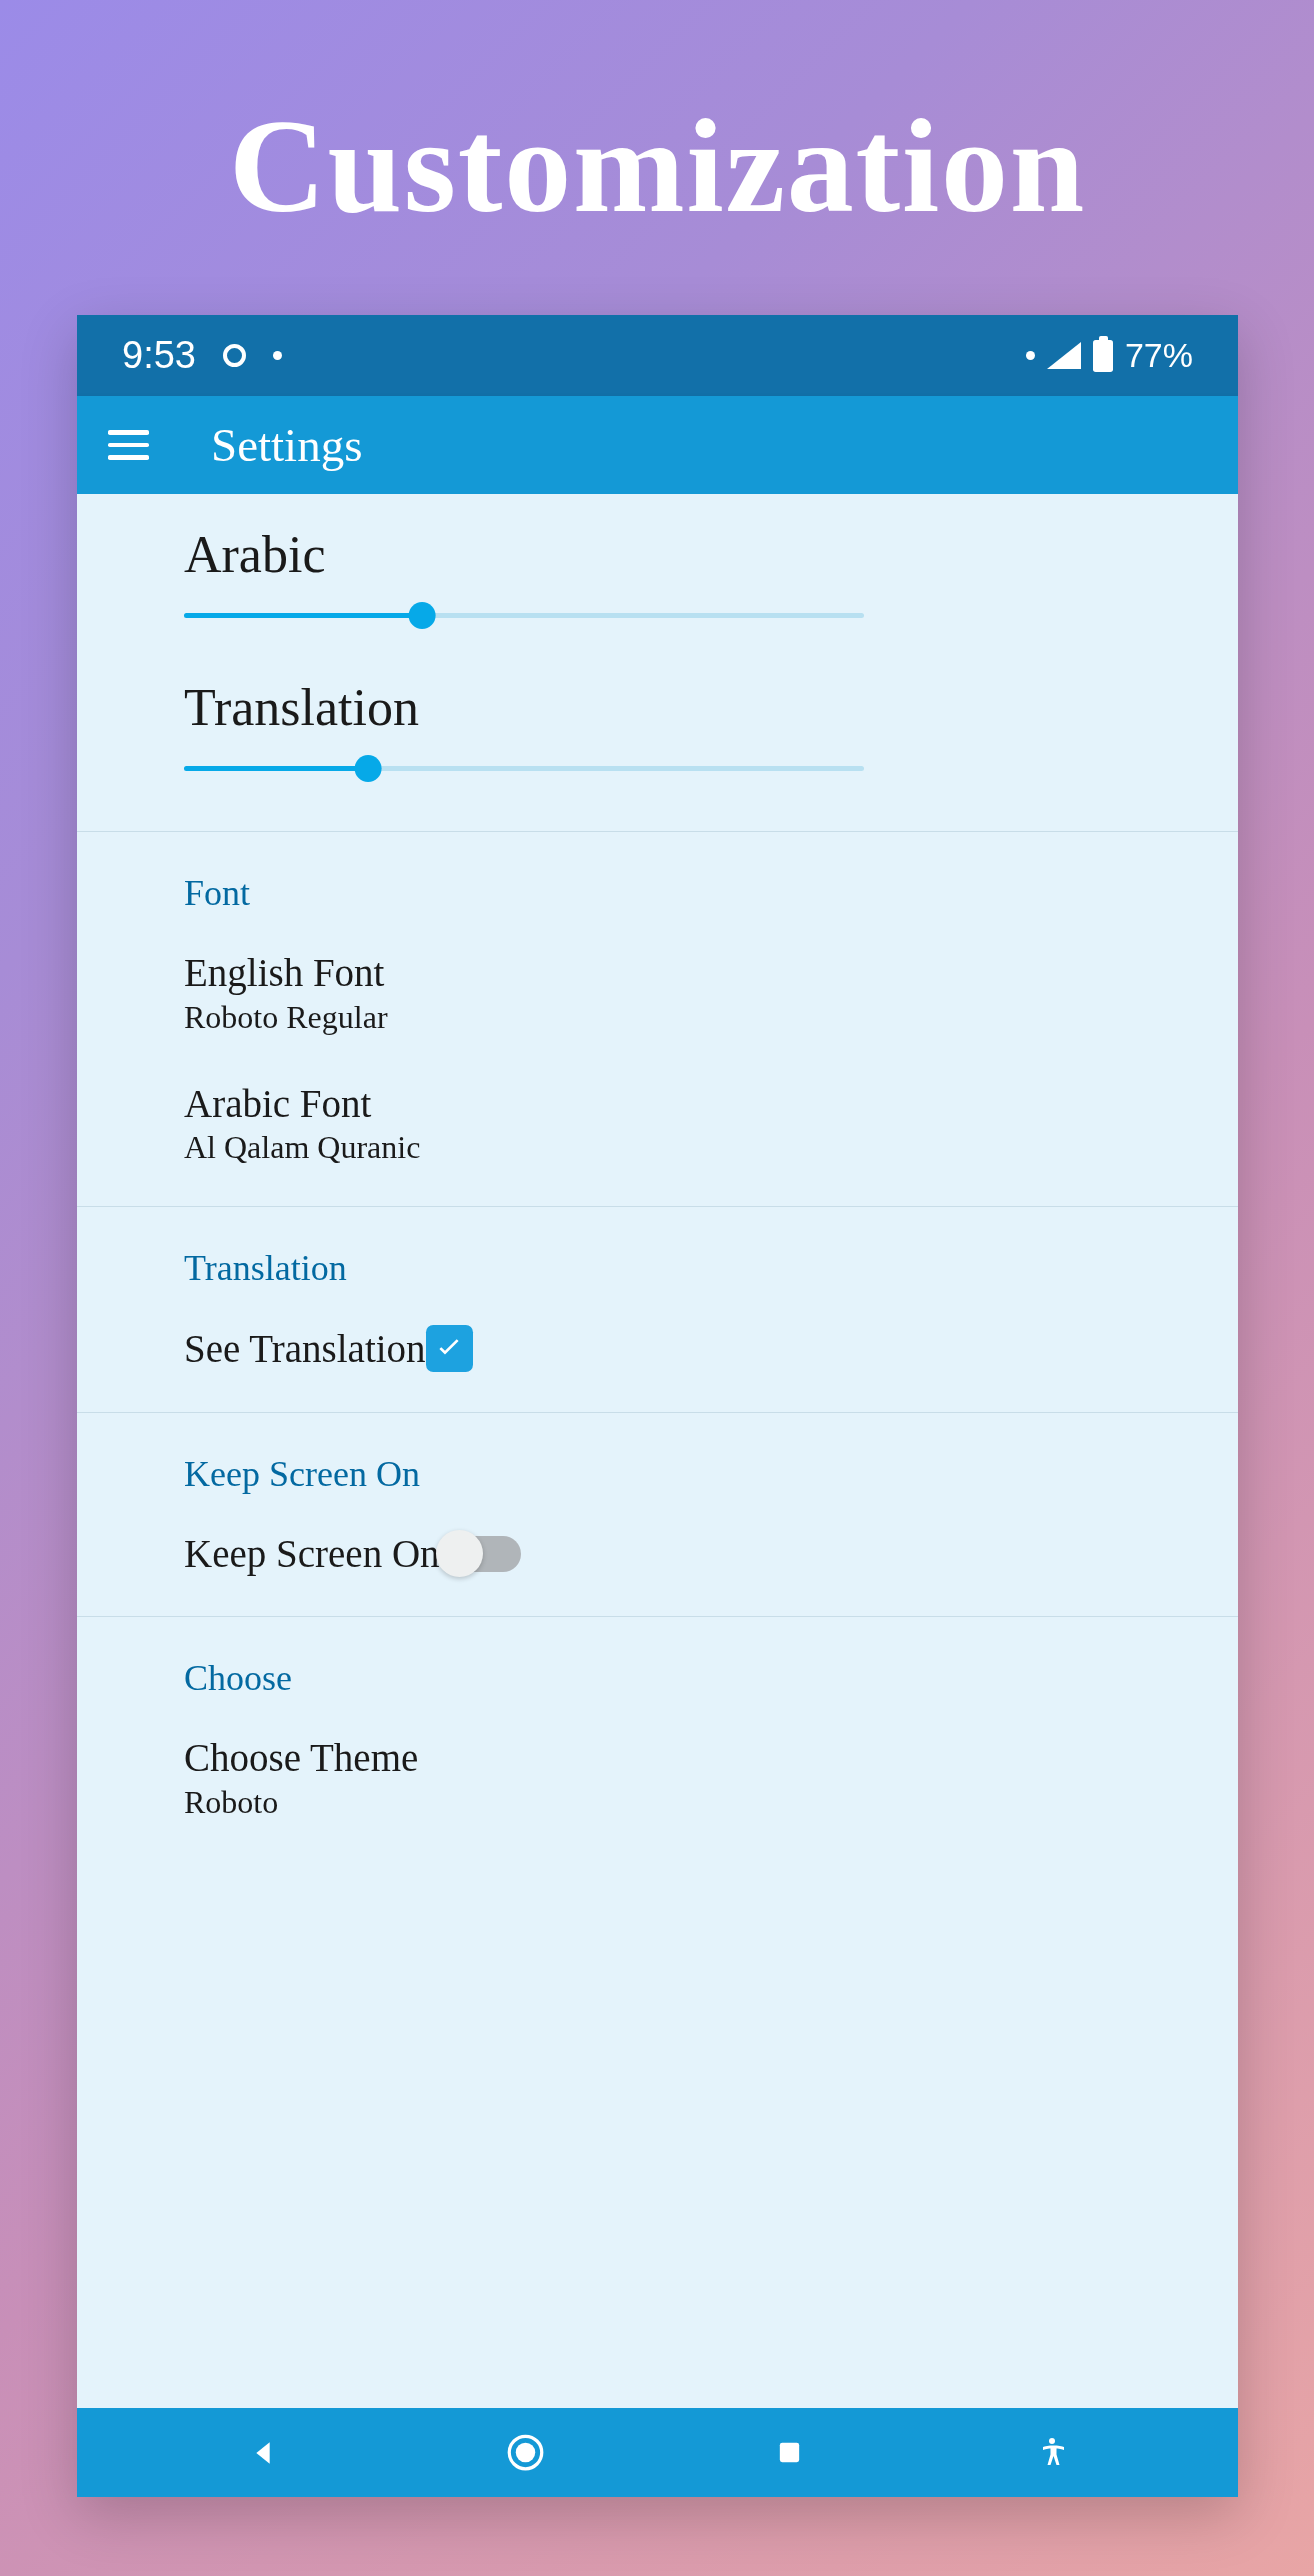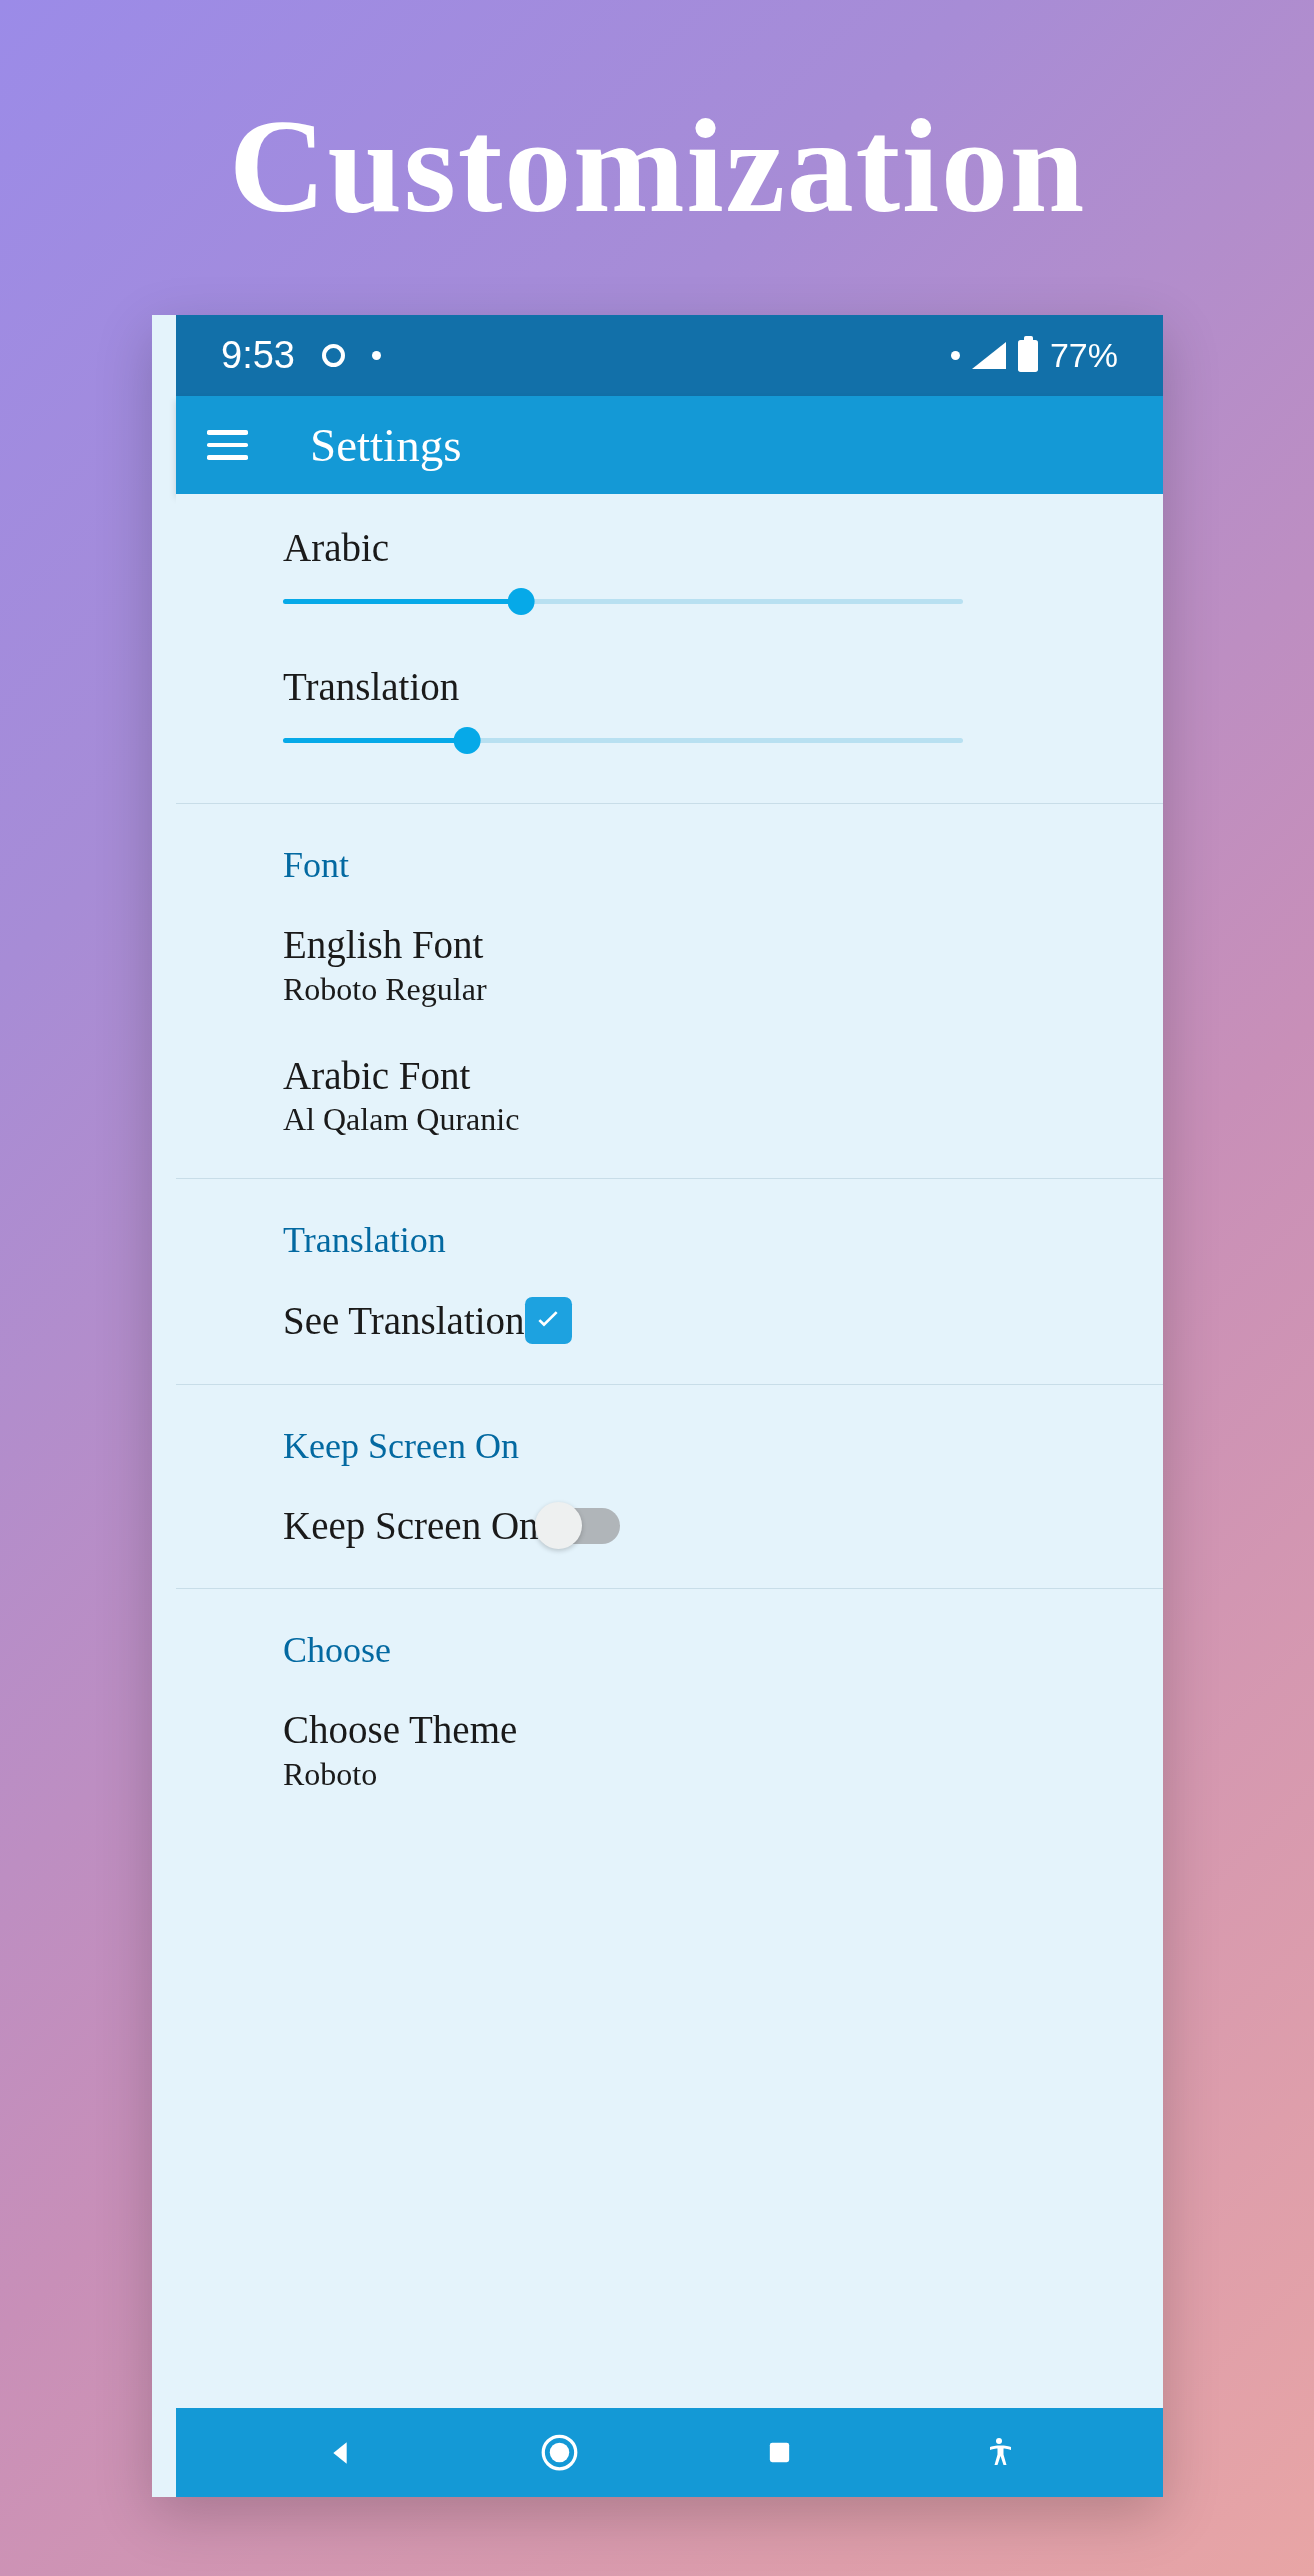--- a/index.html
+++ b/index.html
@@ -18,28 +18,27 @@
       color: white;
       font-size: 134px;
       font-weight: bold;
       margin-top: 89px;
       margin-bottom: 72px;
       font-family: 'Brush Script MT', 'Lucida Handwriting', cursive;
       letter-spacing: 1.8px;
     }
     
     .phone {
-      width: 1011px;
+      width: 1161px;
       height: 2182px;
       background: #e4f3fb;
       box-shadow: 0 18px 54px rgba(0,0,0,0.2);
       display: flex;
       flex-direction: column;
       overflow: hidden;
-      padding-left: 24px;
     }
     
     .status-bar {
       background: #1270a9;
       height: 81px;
       display: flex;
       align-items: center;
       justify-content: space-between;
       padding: 0 45px;
       color: white;
@@ -144,21 +143,21 @@
       color: #0369a1;
       font-size: 36px;
       margin-bottom: 36px;
       font-family: 'Brush Script MT', 'Lucida Handwriting', cursive;
     }
     
     .slider-group { margin-bottom: 49px; }
     
     .slider-label {
       color: #1a1a1a;
-      font-size: 39px;
+      font-size: 52px;
       margin-bottom: 18px;
       font-family: 'Brush Script MT', 'Lucida Handwriting', cursive;
     }
     
     .slider {
       position: relative;
       width: 680px;
       height: 27px;
     }
     .slider-track {

